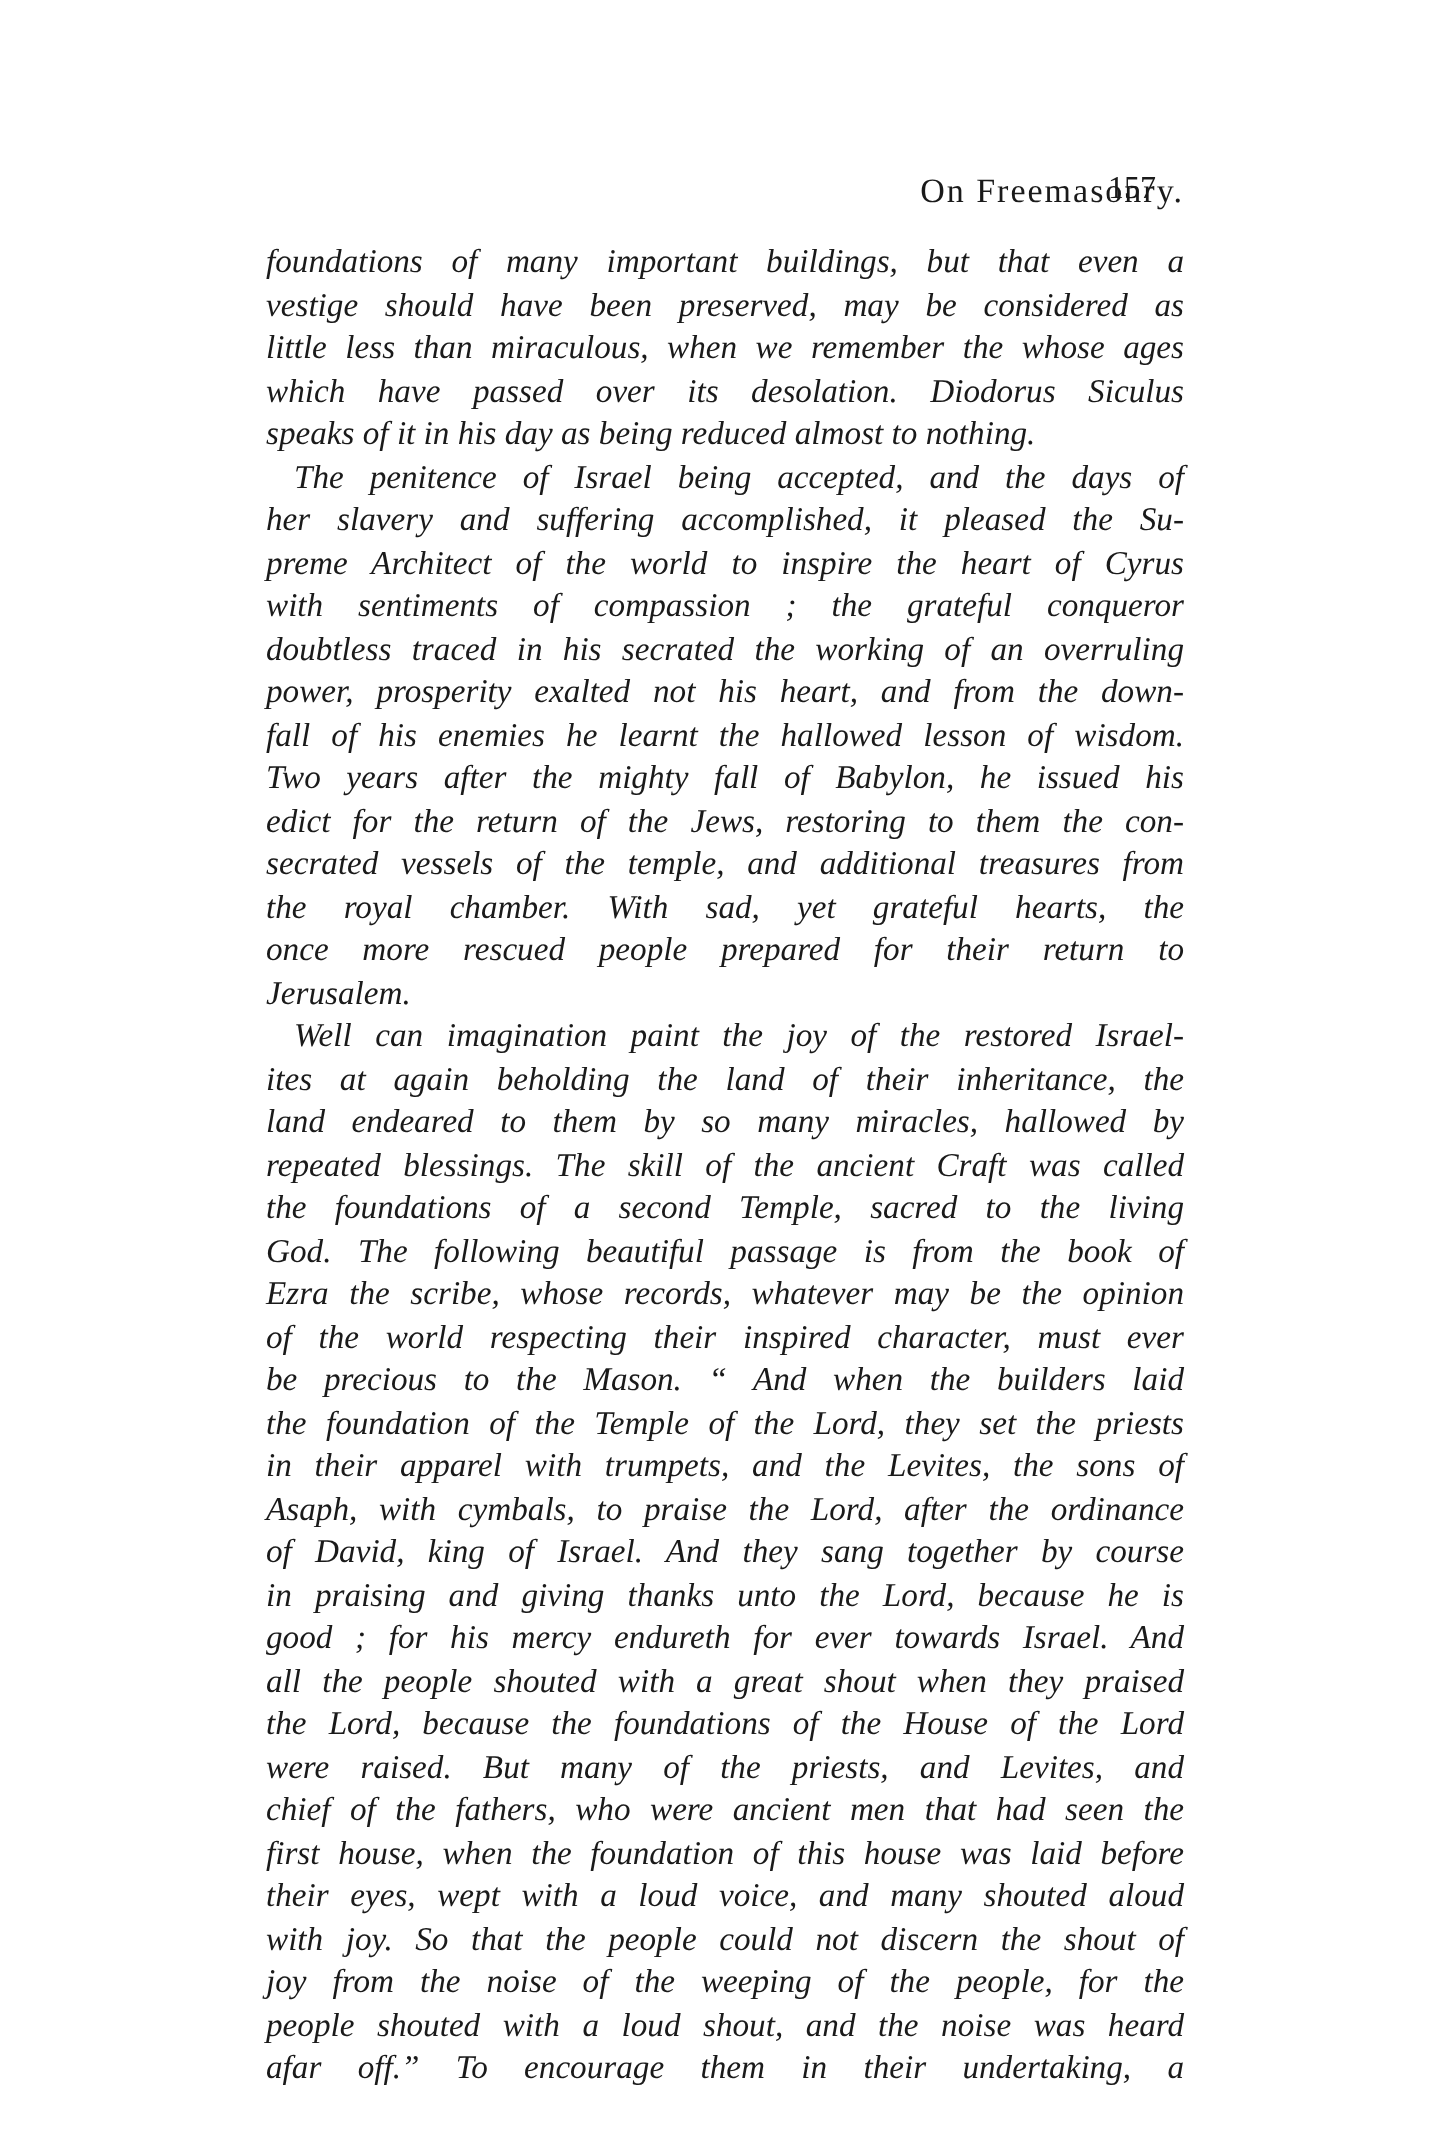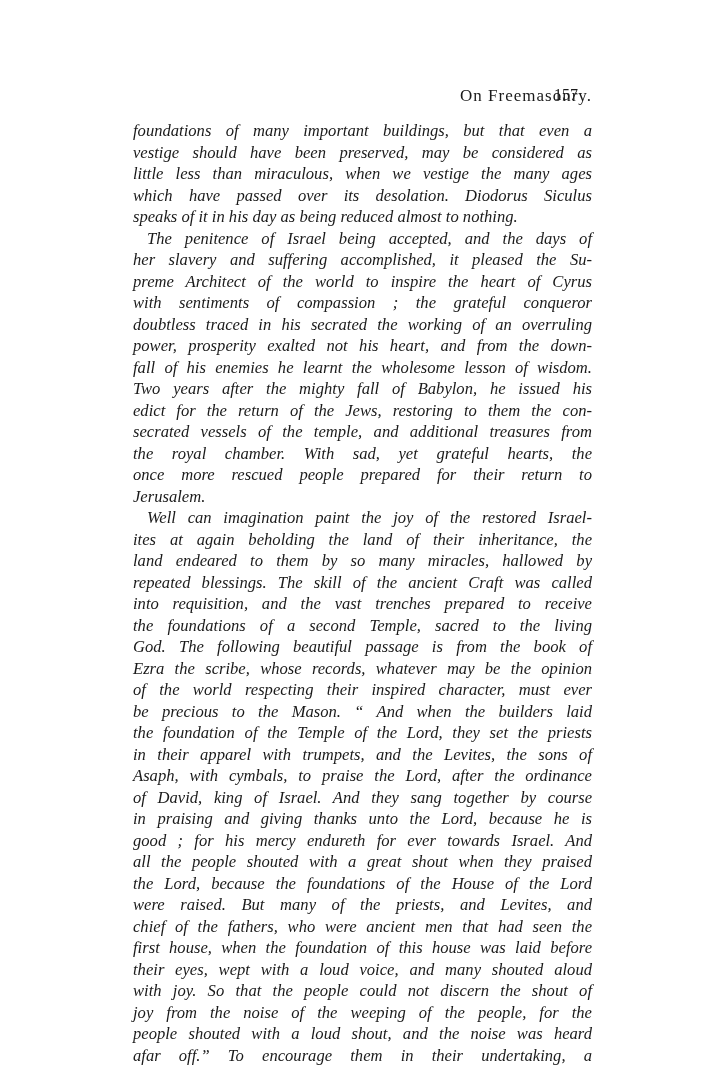--- a/index.html
+++ b/index.html
@@ -36,45 +36,44 @@
 
 <div class="page">
   <div class="running-head">
     <span class="running-title">On Freemasonry.</span>
     <span class="page-number">157</span>
   </div>
   <div class="body-text" id="body-text">
       <div>
         <span class="line">foundations of many important buildings, but that even a</span>
         <span class="line">vestige should have been preserved, may be considered as</span>
-        <span class="line">little less than miraculous, when we vestige the many ages</span>
+        <span class="line">little less than miraculous, when we remember the whose ages</span>
         <span class="line">which have passed over its desolation.  Diodorus Siculus</span>
         <span class="line last">speaks of it in his day as being reduced almost to nothing.</span>
       </div>
       <div>
         <span class="line indent">The penitence of Israel being accepted, and the days of</span>
         <span class="line">her slavery and suffering accomplished, it pleased the Su-</span>
         <span class="line">preme Architect of the world to inspire the heart of Cyrus</span>
         <span class="line">with sentiments of compassion ; the grateful conqueror</span>
         <span class="line">doubtless traced in his secrated the working of an overruling</span>
         <span class="line">power, prosperity exalted not his heart, and from the down-</span>
-        <span class="line">fall of his enemies he learnt the wholesome lesson of wisdom.</span>
+        <span class="line">fall of his enemies he learnt the hallowed lesson of wisdom.</span>
         <span class="line">Two years after the mighty fall of Babylon, he issued his</span>
         <span class="line">edict for the return of the Jews, restoring to them the con-</span>
         <span class="line">secrated vessels of the temple, and additional treasures from</span>
         <span class="line">the royal chamber.  With sad, yet grateful hearts, the</span>
         <span class="line">once more rescued people prepared for their return to</span>
         <span class="line last">Jerusalem.</span>
       </div>
       <div>
         <span class="line indent">Well can imagination paint the joy of the restored Israel-</span>
         <span class="line">ites at again beholding the land of their inheritance, the</span>
         <span class="line">land endeared to them by so many miracles, hallowed by</span>
         <span class="line">repeated blessings.  The skill of the ancient Craft was called</span>
-        <span class="line">into requisition, and the vast trenches prepared to receive</span>
         <span class="line">the foundations of a second Temple, sacred to the living</span>
         <span class="line">God.  The following beautiful passage is from the book of</span>
         <span class="line">Ezra the scribe, whose records, whatever may be the opinion</span>
         <span class="line">of the world respecting their inspired character, must ever</span>
         <span class="line">be precious to the Mason.  “ And when the builders laid</span>
         <span class="line">the foundation of the Temple of the Lord, they set the priests</span>
         <span class="line">in their apparel with trumpets, and the Levites, the sons of</span>
         <span class="line">Asaph, with cymbals, to praise the Lord, after the ordinance</span>
         <span class="line">of David, king of Israel.  And they sang together by course</span>
         <span class="line">in praising and giving thanks unto the Lord, because he is</span>

